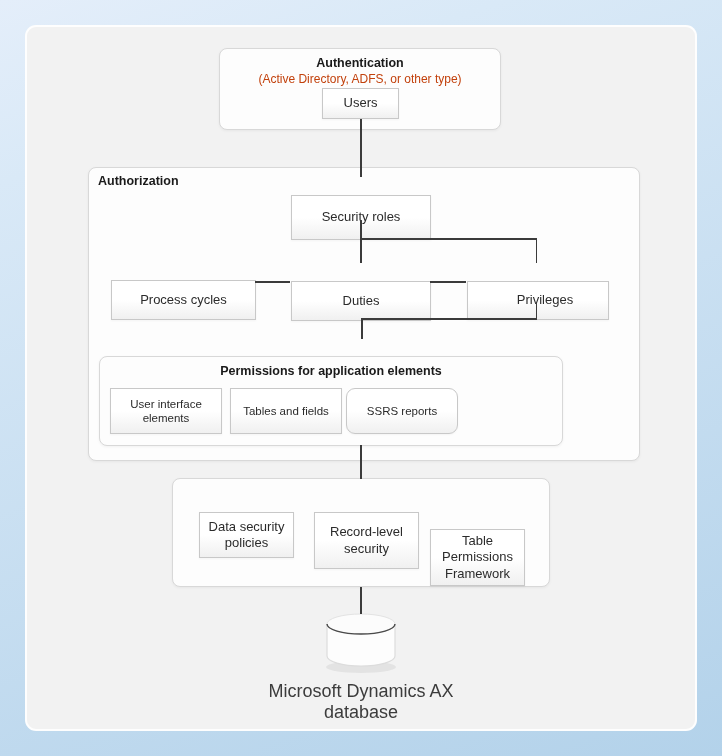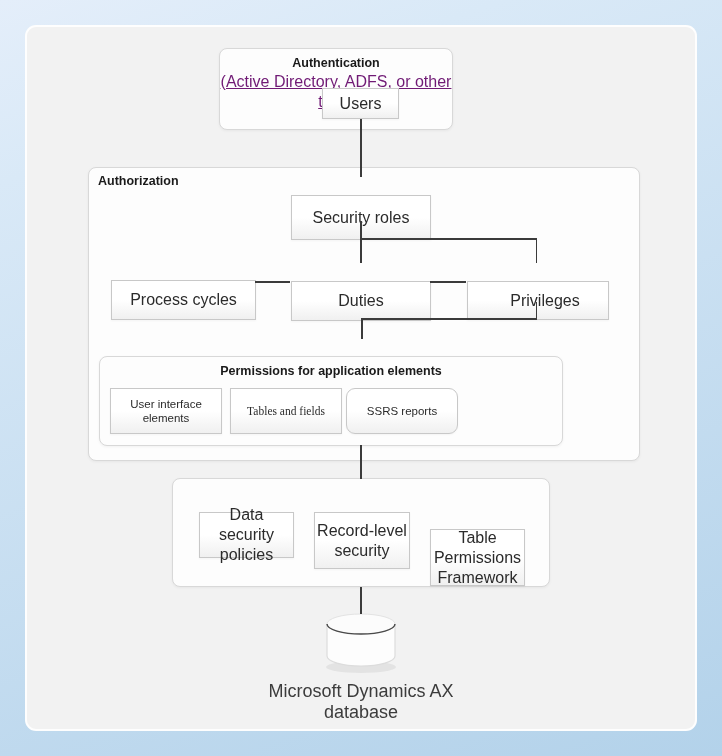--- a/index.html
+++ b/index.html
@@ -32,35 +32,34 @@
   .ctitle {
     font-size: 12.5px;
     font-weight: 700;
     color: #1a1a1a;
     text-align: center;
     padding-top: 7px;
     line-height: 1.25;
   }
   .ctitle.left { text-align: left; padding: 6px 0 0 9px; }
   .csub {
-    font-size: 16px;
-    color: #701a75;
+    font-size: 12px;
+    color: #c2410c;
     text-align: center;
     line-height: 1.25;
-    text-decoration: underline;
   }
   .box {
     position: absolute;
     background: linear-gradient(180deg, #ffffff 50%, #f0f0f0 100%);
     border: 1px solid #c8c8c8;
     display: flex;
     align-items: center;
     justify-content: center;
     text-align: center;
-    font-size: 16px;
+    font-size: 13px;
     color: #2b2b2b;
     line-height: 1.25;
     padding: 2px;
     box-shadow: 0 1px 2px rgba(0,0,0,0.04);
   }
   .box.small { font-size: 11.5px; }
   .vline, .hline {
     position: absolute;
     background: #3b3b3b;
     z-index: 3;
@@ -75,21 +74,21 @@
     font-size: 18px;
     color: #3c3c3c;
   }
 </style>
 </head>
 <body>
 
 <div class="page">
   <div class="panel"></div>
 
-  <div class="container" style="left:219px; top:48px; width:234px; height:82px;">
+  <div class="container" style="left:219px; top:48px; width:282px; height:82px;">
     <div class="ctitle">Authentication</div>
     <div class="csub">(Active Directory, ADFS, or other type)</div>
     <div class="box" style="left:102px; top:39px; width:77px; height:31px;">
       <span>Users</span>
     </div>
   </div>
 
   <div class="container" style="left:88px; top:150px; width:552px; height:294px;margin-top:17px;">
     <div class="ctitle left">Authorization</div>
 
@@ -107,34 +106,34 @@
 
     <div class="box" style="left:378px; top:113px; width:142px; height:39px;padding-left:16px;">
       <span>Privileges</span>
     </div>
 
     <div class="container" style="left:10px; top:188px; width:464px; height:90px;">
       <div class="ctitle">Permissions for application elements</div>
       <div class="box small" style="left:10px; top:31px; width:112px; height:46px;">
         <span>User interface elements</span>
       </div>
-      <div class="box small" style="left:130px; top:31px; width:112px; height:46px;font-family:Liberation Serif, serif;">
+      <div class="box small" style="left:130px; top:31px; width:112px; height:46px;">
         <span>Tables and fields</span>
       </div>
       <div class="box small" style="left:246px; top:31px; width:112px; height:46px;border-radius:9px;">
         <span>SSRS reports</span>
       </div>
     </div>
   </div>
 
   <div class="container" style="left:172px; top:478px; width:378px; height:109px;">
     <div class="box" style="left:26px; top:33px; width:95px; height:46px;">
       <span>Data security policies</span>
     </div>
-    <div class="box" style="left:141px; top:33px; width:96px; height:57px;">
+    <div class="box" style="left:141px; top:33px; width:105px; height:57px;">
       <span>Record-level security</span>
     </div>
     <div class="box" style="left:257px; top:50px; width:95px; height:57px;">
       <span>Table Permissions Framework</span>
     </div>
   </div>
 
   <div class="vline" style="left:360px; top:119px; height:58px;"></div>
   <div class="vline" style="left:360px; top:221px; height:42px;"></div>
   <div class="hline" style="left:360px; top:238px; width:177px;"></div>

